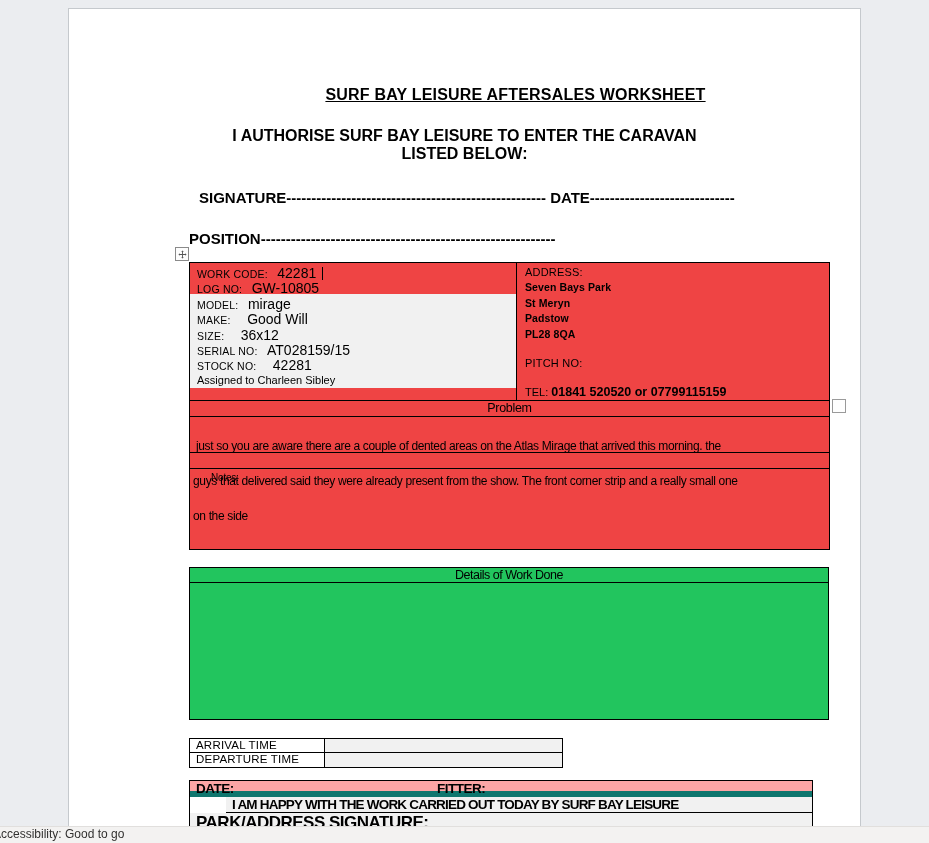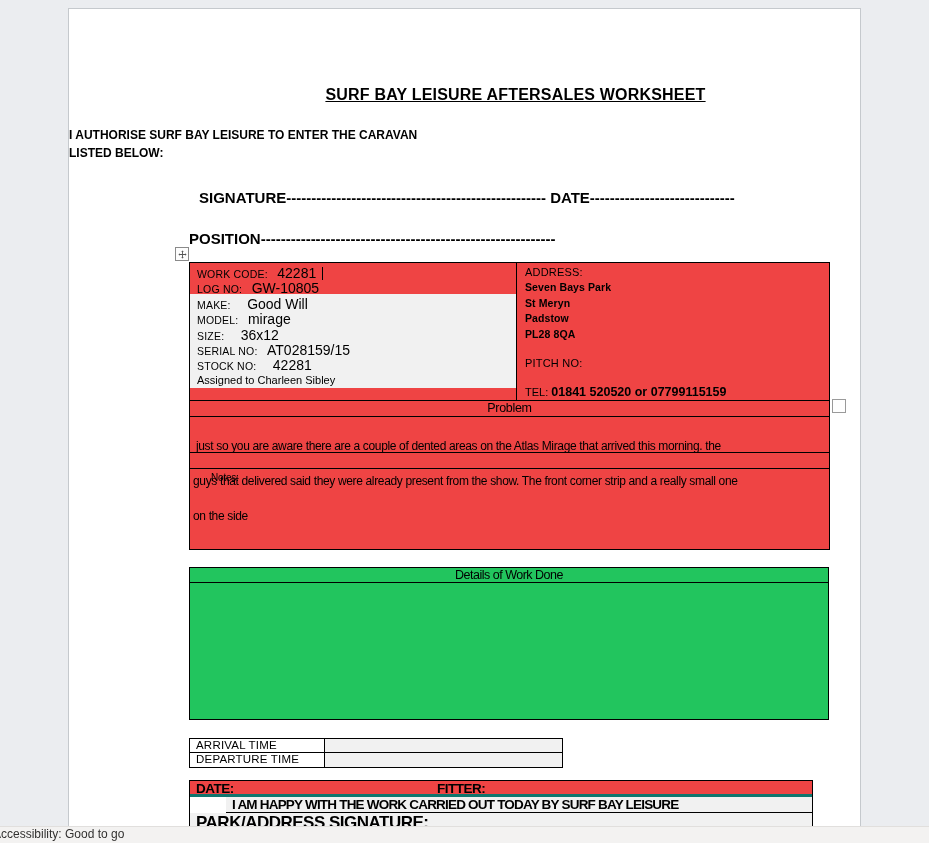--- a/index.html
+++ b/index.html
@@ -19,21 +19,21 @@
     overflow:hidden;
   }
   
   .doc-title {
     position:absolute; top:77px; left:12px; width:100%;
     text-align:center; font-size:16px; font-weight:bold;
     text-decoration:underline; letter-spacing:0.2px;margin-left:39px;
   }
   .authorise {
     position:absolute; top:118px; left:0; width:100%;
-    font-size:12px; font-weight:bold; line-height:17.5px;
+    text-align:center; font-size:16px; font-weight:bold; line-height:17.5px;
   }
   .sig-line {
     position:absolute; top:180px; left:130px;
     font-size:15px; font-weight:bold; white-space:pre;
   }
   .pos-line {
     position:absolute; top:221px; left:120px;
     font-size:15px; font-weight:bold; white-space:pre;
   }
   
@@ -100,21 +100,21 @@
   .times-row { display:flex; height:14px; }
   .times-row:first-child { border-bottom:1px solid #000; }
   .times-label {
     width:135px; border-right:1px solid #000; padding-left:6px;
     font-size:11.5px; letter-spacing:0.2px; line-height:13px; white-space:nowrap;
   }
   .times-value { flex:1; background:#f1f1f1; }
   
   .signoff-table { position:absolute; left:120px; top:771px; width:624px; border:1px solid #000; border-bottom:none; }
   .signoff-row1 {
-    position:relative; height:16px; border-bottom:3px solid #0f766e; background:#ef4444;
+    position:relative; height:16px; border-bottom:6px solid #0f766e; background:#fca5a5;
     font-size:13.5px; font-weight:bold; letter-spacing:-0.5px; line-height:15px;
   }
   .date-label { position:absolute; left:6px; }
   .fitter-label { position:absolute; left:247px; }
   .signoff-row2 {
     height:16px; border-bottom:1px solid #000; background:#f1f1f1; padding-left:6px;
     font-size:13.5px; font-weight:bold; letter-spacing:-0.8px; line-height:15px; white-space:nowrap;margin-left:36px;
   }
   .signoff-row3 {
     height:24px; background:#f1f1f1; padding-left:6px;
@@ -155,27 +155,27 @@
         <div class="info-shade"></div>
         <div class="field-line">
           <span class="field-label">WORK CODE:</span>
           <span class="field-value">42281</span>
           <span class="caret"></span>
         </div>
         <div class="field-line">
           <span class="field-label">LOG NO:</span>
           <span class="field-value">GW-10805</span>
         </div>
+        <div class="field-line">
+          <span class="field-label">MODEL:</span>
+          <span class="field-value">mirage</span>
+        </div>
         <div class="field-line wide-gap">
           <span class="field-label">MAKE:</span>
           <span class="field-value">Good Will</span>
-        </div>
-        <div class="field-line">
-          <span class="field-label">MODEL:</span>
-          <span class="field-value">mirage</span>
         </div>
         <div class="field-line wide-gap">
           <span class="field-label">SIZE:</span>
           <span class="field-value">36x12</span>
         </div>
         <div class="field-line">
           <span class="field-label">SERIAL NO:</span>
           <span class="field-value">AT028159/15</span>
         </div>
         <div class="field-line wide-gap">

